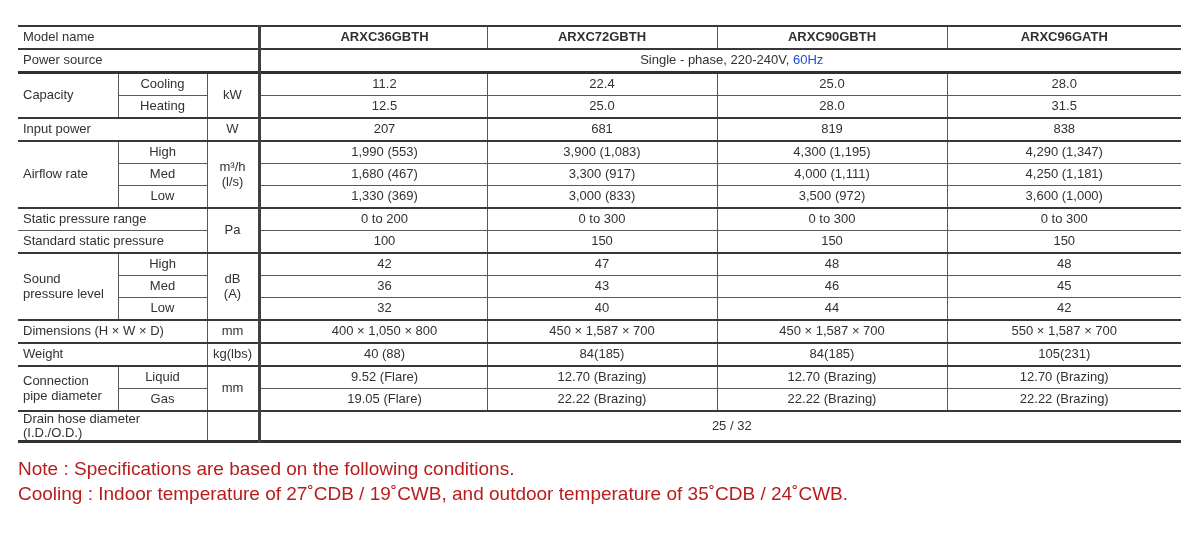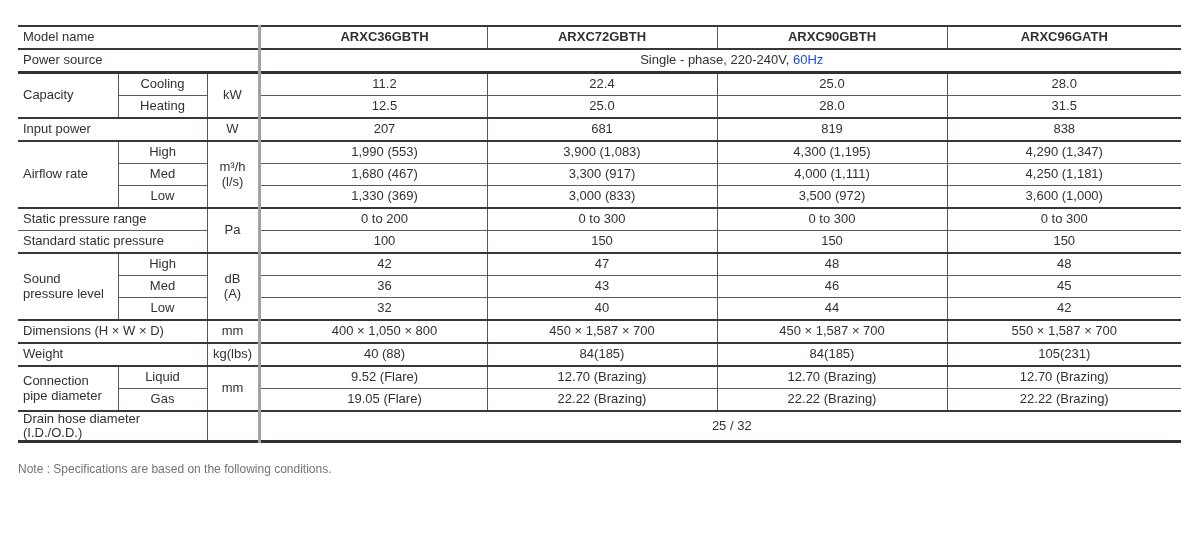--- a/index.html
+++ b/index.html
@@ -19,26 +19,26 @@
   td{
     font-size:13px;height:21px;padding:0 4px;
     text-align:center;vertical-align:middle;line-height:1.08;
     border-top:1px solid #5d5b59;
     border-left:1px solid #595757;border-right:1px solid #595757;
   }
   tr.major td{border-top:2px solid #3a3736;}
   tr.xmajor td{border-top:3px solid #33302f;}
   td:first-child{border-left:none;}
   td:last-child{border-right:none;}
-  td.gstart{border-left:3px solid #a3a3a3;padding-left:26px;}
+  td.gstart{border-left:3px solid #404040;padding-left:26px;}
   td.lbl{text-align:left;padding-left:5px;}
   td.model{font-weight:bold;}
   td.unit{white-space:pre-line;}
   .blue{color:#1d4ed8;}
-  .notes{margin:14px 0 0 18px;font-size:12px;line-height:24.5px;color:#737373;}
+  .notes{margin:14px 0 0 18px;font-size:19px;line-height:24.5px;color:#b91c1c;}
 </style>
 </head>
 <body>
 
 <div class="page">
 
   <table class="spec">
     <colgroup>
       <col class="c1">
         <col class="c2">
@@ -193,15 +193,16 @@
     <tr class="major">
       <td class="lbl" colspan="2">Drain hose diameter (I.D./O.D.)</td>
       <td></td>
       <td class="gstart" colspan="4">25 / 32</td>
     </tr>
   </tbody>
     </table>
 
   <div class="notes">
     <div>Note : Specifications are based on the following conditions.</div>
+    <div>Cooling : Indoor temperature of 27˚CDB / 19˚CWB, and outdoor temperature of 35˚CDB / 24˚CWB.</div>
   </div>
 
 </div>
 
 </body></html>

